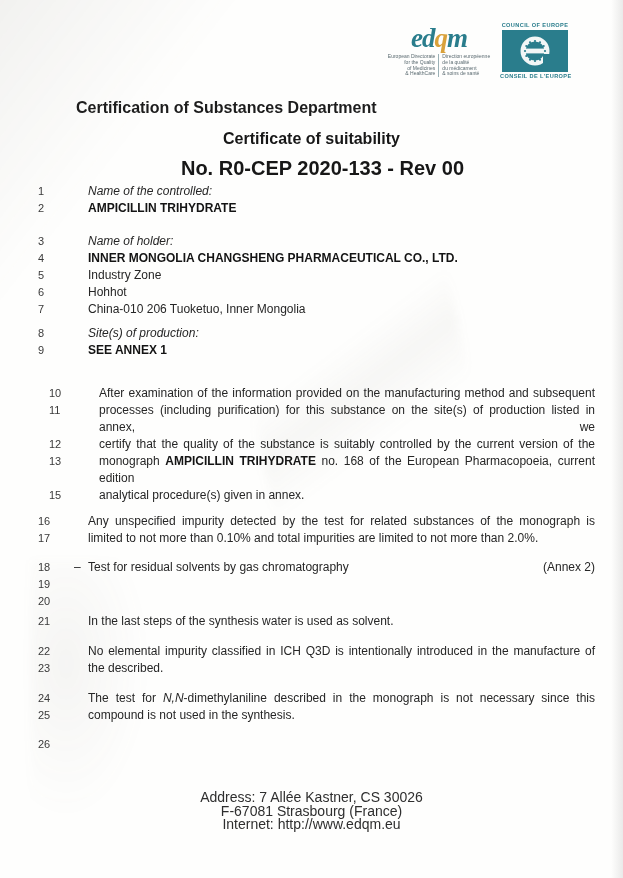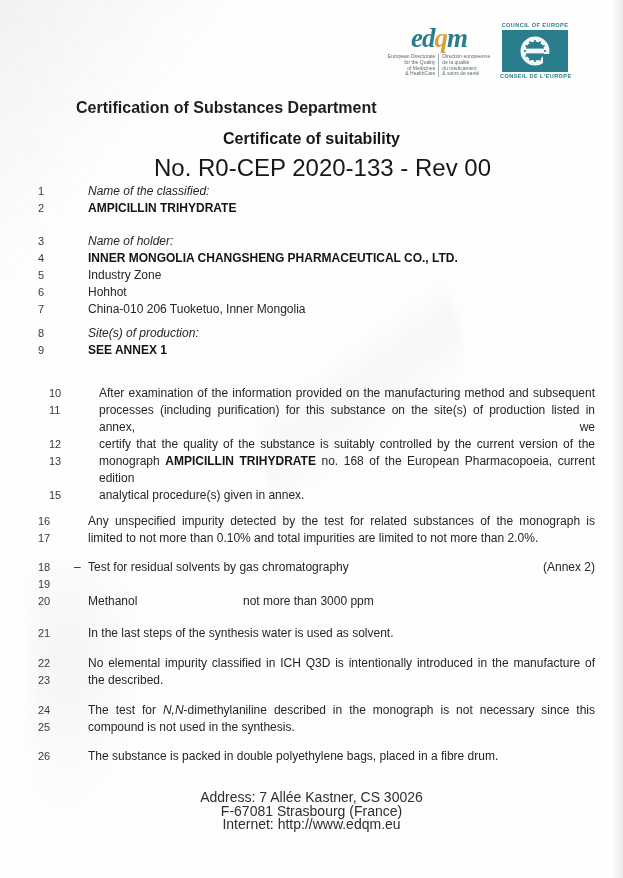--- a/index.html
+++ b/index.html
@@ -64,31 +64,31 @@
   }
   .coe-box { width: 66px; height: 42px; margin: 1px auto 1px auto; display: block; }
 
   
   .dept {
     position: absolute; left: 76px; top: 99px;
     font-size: 16px; font-weight: bold; color: #1d1d1d;
   }
   .title-wrap { position: absolute; left: 0; right: 0; top: 124px; text-align: center; }
   .title-main { font-size: 16px; font-weight: bold; color: #171717; line-height: 30px; }
-  .title-number { font-size: 24px; font-weight: normal; color: #171717; line-height: 28px; padding-left: 22px; }
+  .title-number { font-size: 20px; font-weight: bold; color: #171717; line-height: 28px; padding-left: 22px; }
 
   
   .lines { position: absolute; left: 0; right: 0; top: 183px; }
   .block { margin-bottom: 12px; }
   .block:nth-of-type(1) { margin-bottom: 16px; }
   .block:nth-of-type(2) { margin-bottom: 7px; }
   .block:nth-of-type(3) { margin-bottom: 26px; }
   .block:nth-of-type(4) { margin-bottom: 9px; margin-left: 11px; }
   .block:nth-of-type(5) { margin-bottom: 12px; }
-  .block:nth-of-type(6) { margin-bottom: 15px; }
+  .block:nth-of-type(6) { margin-bottom: 3px; }
   .block:nth-of-type(7) { margin-bottom: 13px; }
   .block:nth-of-type(8) { margin-bottom: 13px; }
   .block:nth-of-type(9) { margin-bottom: 12px; }
 
   .doc-line {
     position: relative; display: flex;
     padding-left: 38px; padding-right: 28px;
     font-size: 12px; line-height: 17px;
   }
   .ln { flex: 0 0 50px; width: 50px; font-size: 11px; color: #3a3a3a; }
@@ -161,21 +161,21 @@
   <div class="dept">Certification of Substances Department</div>
   <div class="title-wrap">
     <div class="title-main">Certificate of suitability</div>
     <div class="title-number">No. R0-CEP 2020-133 - Rev 00</div>
   </div>
 
   <div class="lines">
       <div class="block">
         <div class="doc-line">
           <span class="ln">1</span>
-          <span class="tx"><span class="i">Name of the classified:</span></span>
+          <span class="tx"><span class="i">Name of the controlled:</span></span>
         </div>
         <div class="doc-line">
           <span class="ln">2</span>
           <span class="tx"><span class="b">AMPICILLIN TRIHYDRATE</span></span>
         </div>
       </div>
       <div class="block">
         <div class="doc-line">
           <span class="ln">3</span>
           <span class="tx"><span class="i">Name of holder:</span></span>
@@ -244,21 +244,20 @@
           <span class="ln">18</span>
           <span class="dash">–</span>
           <span class="tx"><span>Test for residual solvents by gas chromatography</span></span>
           <span class="right-note">(Annex 2)</span>
         </div>
         <div class="doc-line">
           <span class="ln">19</span>
         </div>
         <div class="doc-line">
           <span class="ln">20</span>
-          <span class="tx"><span class="col1">Methanol</span><span>not more than 3000 ppm</span></span>
         </div>
       </div>
       <div class="block">
         <div class="doc-line">
           <span class="ln">21</span>
           <span class="tx"><span>In the last steps of the synthesis water is used as solvent.</span></span>
         </div>
       </div>
       <div class="block">
         <div class="doc-line justify">
@@ -276,21 +275,20 @@
           <span class="tx"><span>The test for </span><span class="i">N,N</span><span>-dimethylaniline described in the monograph is not necessary since this</span></span>
         </div>
         <div class="doc-line">
           <span class="ln">25</span>
           <span class="tx"><span>compound is not used in the synthesis.</span></span>
         </div>
       </div>
       <div class="block">
         <div class="doc-line">
           <span class="ln">26</span>
-          <span class="tx"><span>The substance is packed in double polyethylene bags, placed in a fibre drum.</span></span>
         </div>
       </div>
     </div>
 
   <div class="footer">
     <div>Address: 7 Allée Kastner, CS 30026</div>
     <div>F-67081 Strasbourg (France)</div>
     <div>Internet: http://www.edqm.eu</div>
   </div>
 

